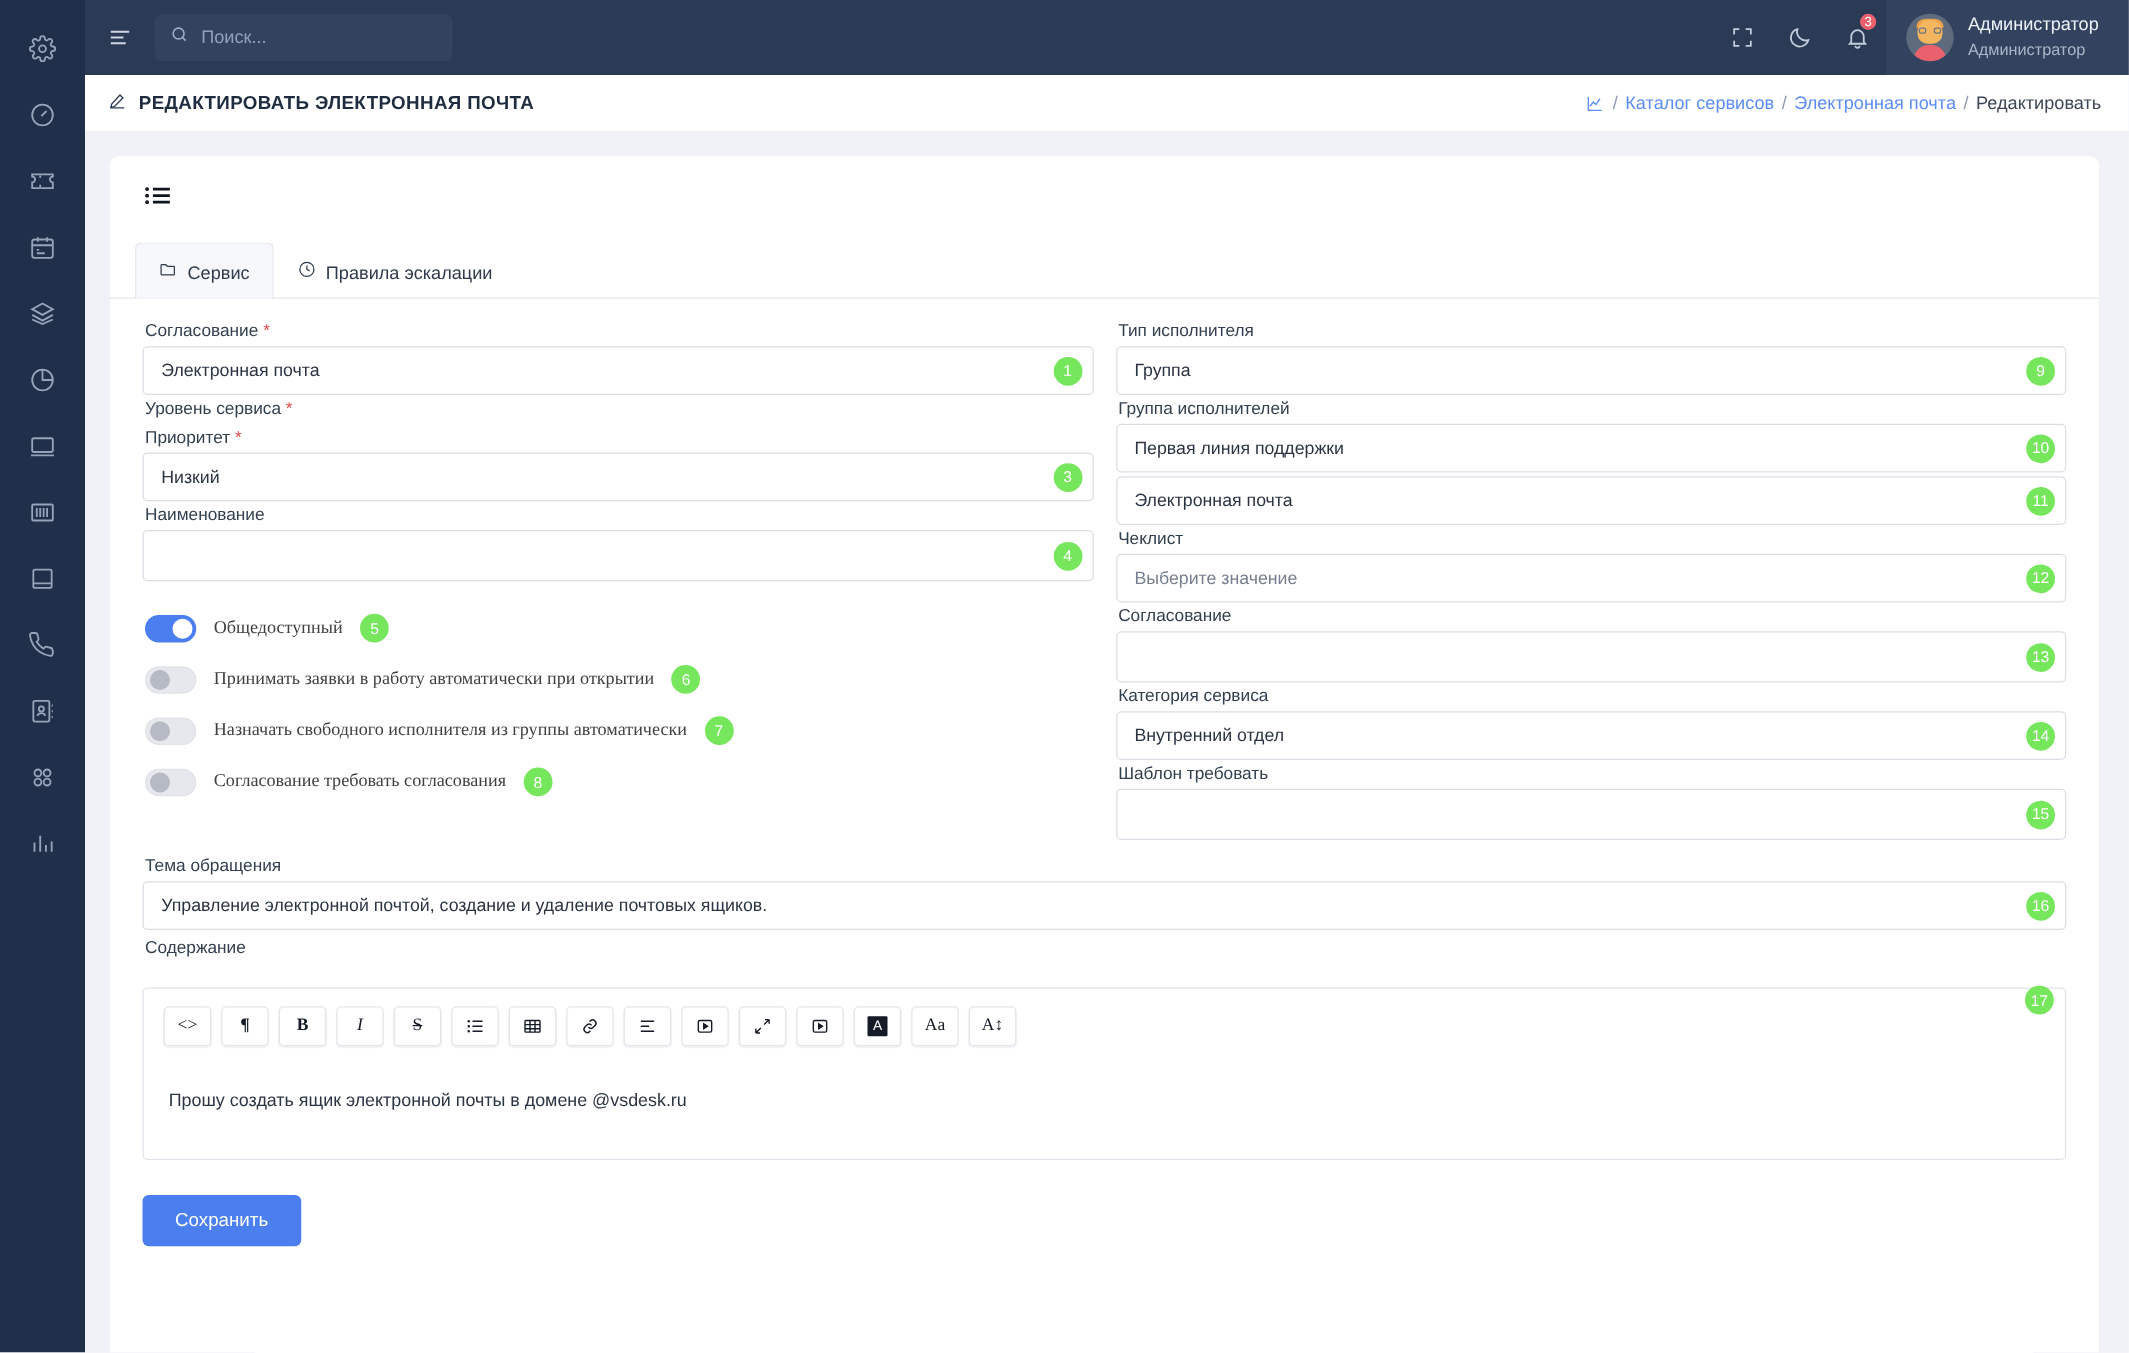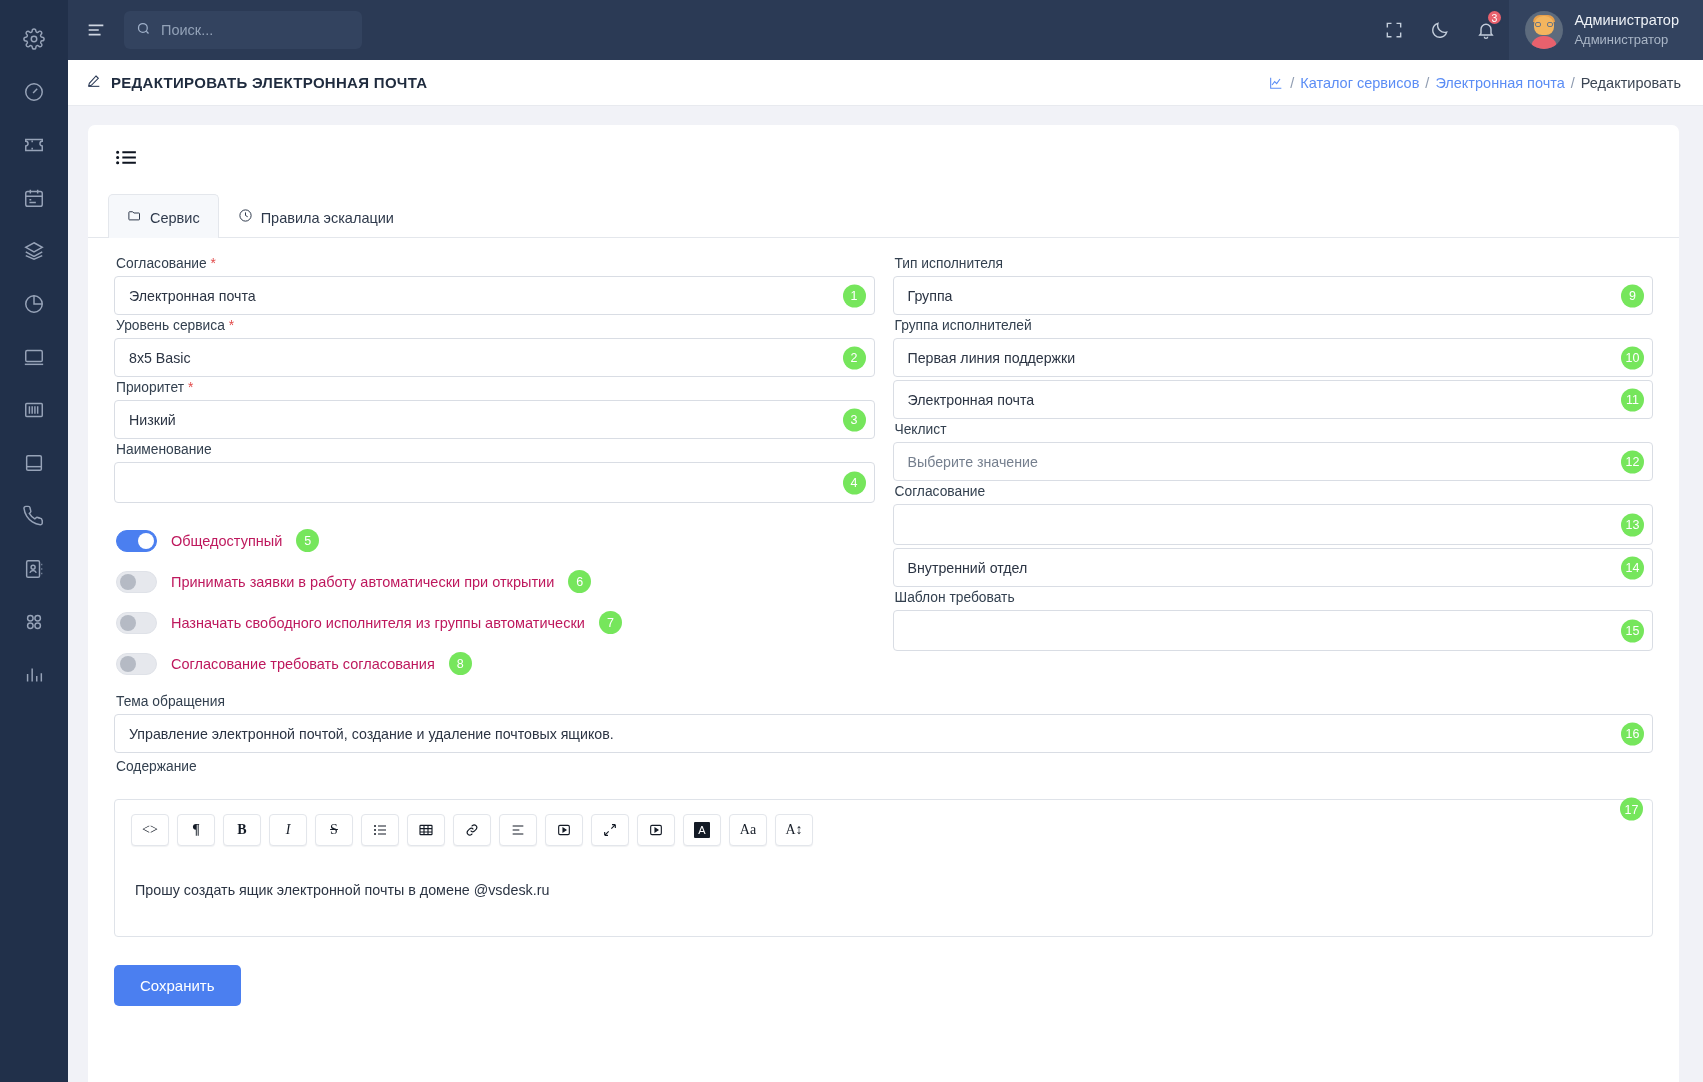--- a/index.html
+++ b/index.html
@@ -124,21 +124,21 @@
     pointer-events: none; font-family: "Liberation Sans", sans-serif;
   }
 
   
   .toggles { padding: 14px 0 0 2px; }
   .trow { display: flex; align-items: center; gap: 14px; height: 41px; }
   .switch { width: 41px; height: 22px; border-radius: 11px; background: #e6e8ed; position: relative; cursor: pointer; border: 1px solid #dfe2e8; flex: none; }
   .switch .knob { position: absolute; top: 2px; left: 3px; width: 16px; height: 16px; border-radius: 50%; background: #b5bac4; transition: none; }
   .switch.on { background: #4b7ff0; border-color: #4b7ff0; }
   .switch.on .knob { left: 21px; background: #ffffff; }
-  .trow .tlbl { font-size: 14.5px; color: #be185d; }
+  .trow .tlbl { font-size: 14.5px; color: #404040; font-family: Liberation Serif, serif; }
   .inline-marker {
     width: 23px; height: 23px; border-radius: 50%; background: #76e65c; color: #fff;
     font-size: 12.5px; display: inline-flex; align-items: center; justify-content: center; flex: none;
   }
 
   
   .wide { padding: 10px 26px 0 26px; }
   .wide .lbl { padding-left: 2px; }
 
   
@@ -372,24 +372,20 @@
             <div class="fld">
               <label class="lbl"><span>Согласование</span> <span class="req">*</span></label>
               <div class="inp-wrap">
                 <input class="inp" value="Электронная почта" style="">
                 <span class="marker">1</span>
               </div>
             </div>
 
             <div class="fld">
               <label class="lbl"><span>Уровень сервиса</span> <span class="req">*</span></label>
-              <div class="inp-wrap">
-                <input class="inp" value="8x5 Basic" style="">
-                <span class="marker">2</span>
-              </div>
             </div>
 
             <div class="fld">
               <label class="lbl"><span>Приоритет</span> <span class="req">*</span></label>
               <div class="inp-wrap">
                 <input class="inp" value="Низкий" style="">
                 <span class="marker">3</span>
               </div>
             </div>
 
@@ -468,20 +464,21 @@
 
             <div class="fld">
               <label class="lbl">Согласование</label>
               <div class="inp-wrap">
                 <input class="inp tall" value="" style="">
                 <span class="marker">13</span>
               </div>
             </div>
 
             <div class="fld">
+              <label class="lbl">Категория сервиса</label>
               <div class="inp-wrap">
                 <input class="inp" value="Внутренний отдел" style="">
                 <span class="marker">14</span>
               </div>
             </div>
 
             <div class="fld">
               <label class="lbl">Шаблон требовать</label>
               <div class="inp-wrap">
                 <input class="inp tall" value="" style="">

